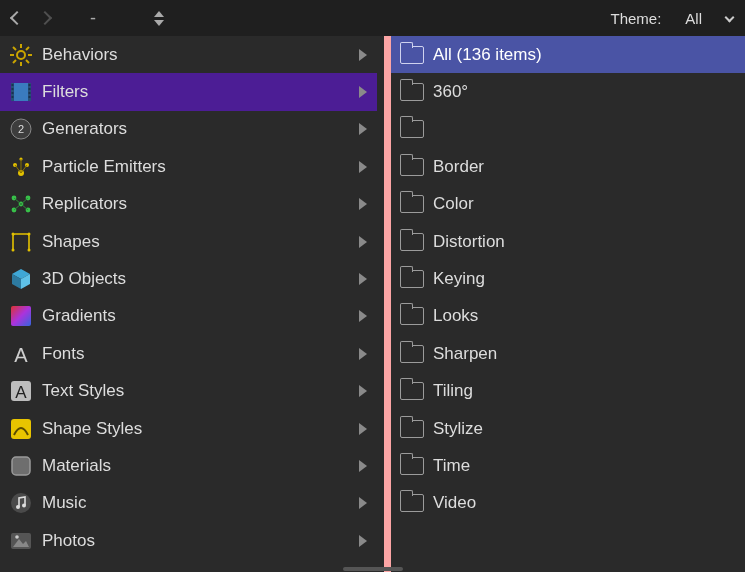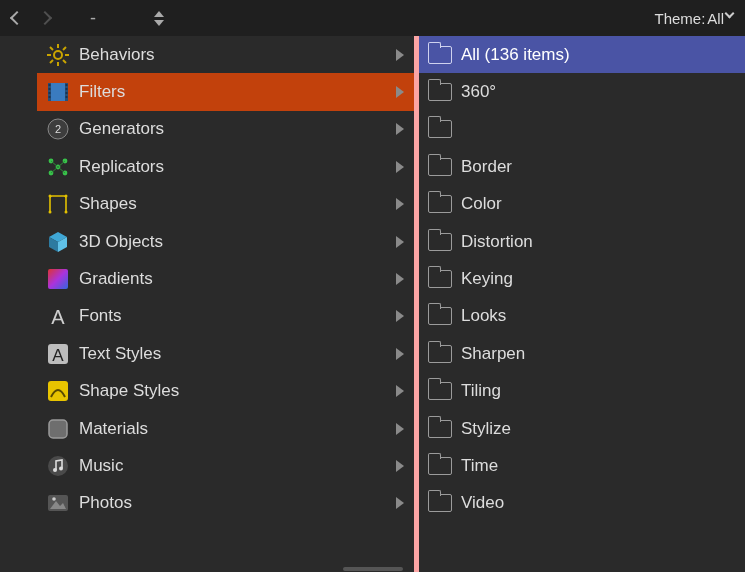--- a/index.html
+++ b/index.html
@@ -4,32 +4,32 @@
   <style>
     * { margin:0; padding:0; box-sizing:border-box; font-family:-apple-system,"Helvetica Neue",Arial,sans-serif; }
     body { background:#2a2a2a; width:745px; height:572px; overflow:hidden; color:#ddd; }
     .window { width:745px; height:572px; display:flex; flex-direction:column; background:#2a2a2a; }
     .toolbar {
       height:36px; display:flex; align-items:center; padding:0 12px;
       background:#1f1f1f; color:#ccc; font-size:15px;
     }
     .toolbar .nav { display:flex; align-items:center; gap:18px; }
     .toolbar .spacer { flex:1; }
-    .toolbar .theme { display:flex; align-items:flex-start; gap:2px; cursor:default; }
+    .toolbar .theme { display:flex; align-items:center; gap:24px; cursor:default; }
     .toolbar .theme-label, .toolbar .theme-value { color:#ddd; }
 
-    .panes { flex:1; display:flex; overflow:hidden; background:#2a2a2a;padding-left:37px; }
+    .panes { flex:1; display:flex; overflow:hidden; background:#2a2a2a; }
     .pane-left { width:377px; overflow:hidden; }
-    .pane-right { flex:1; border-left:5px solid #fca5a5; overflow:hidden; position:relative; }
+    .pane-right { flex:1; border-left:7px solid #fca5a5; overflow:hidden; position:relative;margin-left:7px; }
 
     .row {
       height:37.4px; display:flex; align-items:center; padding:0 10px 0 8px;
       font-size:17px; color:#ddd; cursor:default;
     }
-    .pane-left .row.selected { background:#c2410c; }
+    .pane-left .row.selected { background:#4c1d95; }
     .pane-right .row.selected { background:#4a54a5; color:#fff; }
 
     .row .icon-slot {
       width:26px; height:26px; flex:0 0 26px; display:flex; align-items:center; justify-content:center;
       margin-right:8px;
     }
     .row .icon-slot svg { width:24px; height:24px; display:block; }
     .row .label { flex:1; white-space:nowrap; overflow:hidden; text-overflow:ellipsis; }
 
     
@@ -138,20 +138,35 @@
               <circle cx="12" cy="12" r="10" fill="#3d3d3d" stroke="#888" stroke-width="1"></circle>
               <text x="12" y="16" text-anchor="middle" font-size="11" fill="#ddd" font-family="Arial">2</text>
             </svg>
           </span>
           <span class="label">Generators</span>
           <span class="tri"></span>
         </div>
         <div class="row">
           <span class="icon-slot">
             <svg viewBox="0 0 24 24">
+              <circle cx="12" cy="18" r="3" fill="#e3c100"></circle>
+              <circle cx="6" cy="10" r="2" fill="#e3c100"></circle>
+              <circle cx="18" cy="10" r="2" fill="#e3c100"></circle>
+              <circle cx="12" cy="4" r="1.6" fill="#e3c100"></circle>
+              <line x1="12" y1="18" x2="6" y2="10" stroke="#8a7300"></line>
+              <line x1="12" y1="18" x2="18" y2="10" stroke="#8a7300"></line>
+              <line x1="12" y1="18" x2="12" y2="4" stroke="#8a7300"></line>
+            </svg>
+          </span>
+          <span class="label">Particle Emitters</span>
+          <span class="tri"></span>
+        </div>
+        <div class="row">
+          <span class="icon-slot">
+            <svg viewBox="0 0 24 24">
               <circle cx="5" cy="6" r="2.4" fill="#38c24a"></circle>
               <circle cx="19" cy="6" r="2.4" fill="#38c24a"></circle>
               <circle cx="5" cy="18" r="2.4" fill="#38c24a"></circle>
               <circle cx="19" cy="18" r="2.4" fill="#38c24a"></circle>
               <circle cx="12" cy="12" r="2.4" fill="#38c24a"></circle>
               <g stroke="#2e8a3a" stroke-width="1">
                 <line x1="5" y1="6" x2="19" y2="18"></line>
                 <line x1="19" y1="6" x2="5" y2="18"></line>
               </g>
             </svg>

